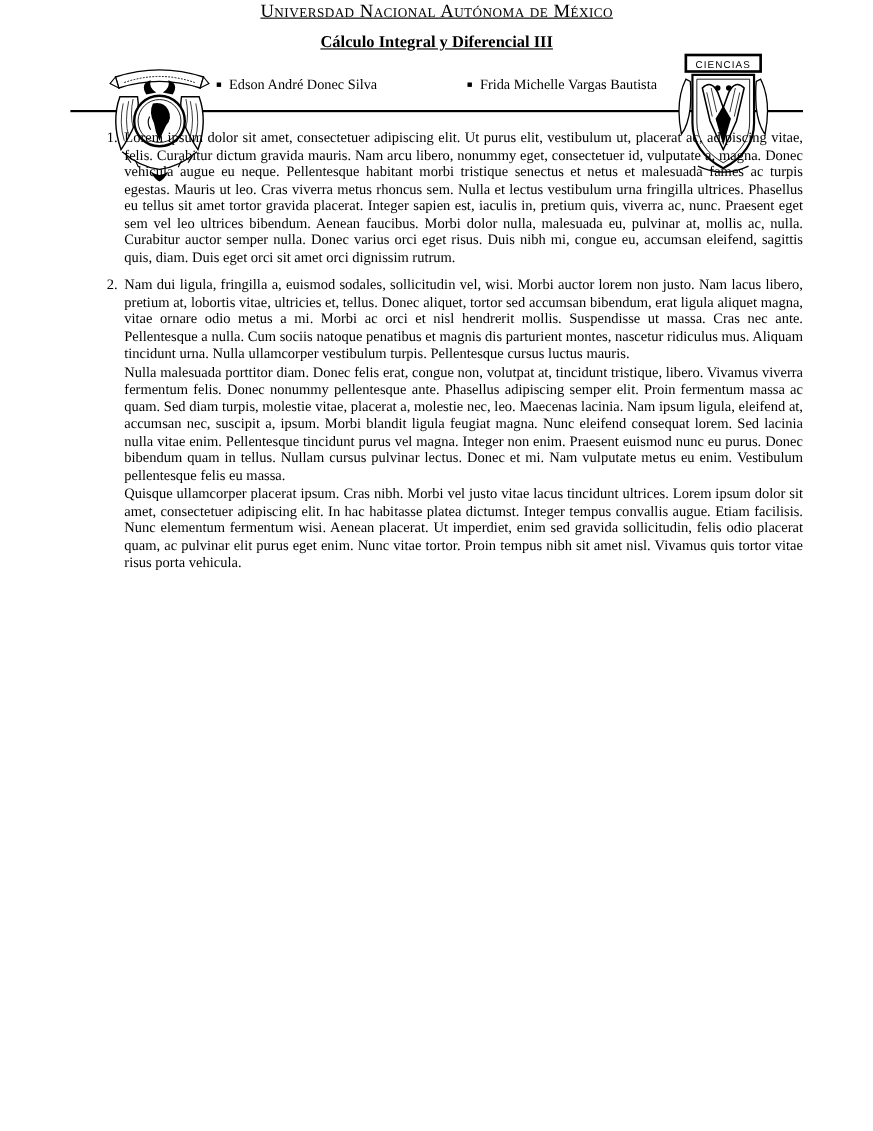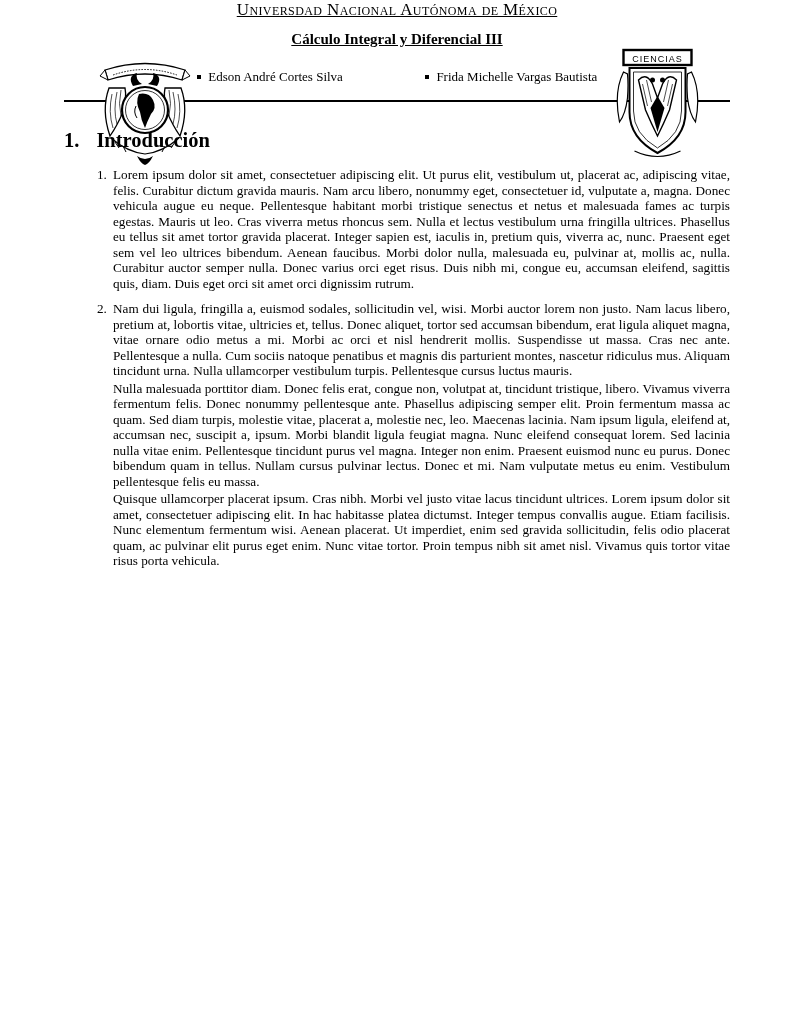--- a/index.html
+++ b/index.html
@@ -81,35 +81,32 @@
   </svg>
 
   <div class="header-block">
     <div class="university">Universdad Nacional Autónoma de México</div>
     <div class="doc-subtitle">Cálculo Integral y Diferencial III</div>
   </div>
 
   <div class="authors">
     <span class="author">
       <span class="bullet"></span>
-      <span>Edson André Cortes Silva</span>
+      <span>Edson André Donec Silva</span>
     </span>
     <span class="author">
       <span class="bullet"></span>
       <span>Frida Michelle Vargas Bautista</span>
     </span>
   </div>
 
   <div class="rule"></div>
 
   <div class="content">
 
-    <div class="section-heading">
-      <span class="section-num">1.</span><span>Introducción</span>
-    </div>
 
     <div class="list-item first">
       <span class="item-number">1.</span>
       <p class="para">Lorem ipsum dolor sit amet, consectetuer adipiscing elit. Ut purus elit, vestibulum ut, placerat ac, adipiscing vitae, felis. Curabitur dictum gravida mauris. Nam arcu libero, nonummy eget, consectetuer id, vulputate a, magna. Donec vehicula augue eu neque. Pellentesque habitant morbi tristique senectus et netus et malesuada fames ac turpis egestas. Mauris ut leo. Cras viverra metus rhoncus sem. Nulla et lectus vestibulum urna fringilla ultrices. Phasellus eu tellus sit amet tortor gravida placerat. Integer sapien est, iaculis in, pretium quis, viverra ac, nunc. Praesent eget sem vel leo ultrices bibendum. Aenean faucibus. Morbi dolor nulla, malesuada eu, pulvinar at, mollis ac, nulla. Curabitur auctor semper nulla. Donec varius orci eget risus. Duis nibh mi, congue eu, accumsan eleifend, sagittis quis, diam. Duis eget orci sit amet orci dignissim rutrum.</p>
     </div>
 
     <div class="list-item second">
       <span class="item-number">2.</span>
       <p class="para">Nam dui ligula, fringilla a, euismod sodales, sollicitudin vel, wisi. Morbi auctor lorem non justo. Nam lacus libero, pretium at, lobortis vitae, ultricies et, tellus. Donec aliquet, tortor sed accumsan bibendum, erat ligula aliquet magna, vitae ornare odio metus a mi. Morbi ac orci et nisl hendrerit mollis. Suspendisse ut massa. Cras nec ante. Pellentesque a nulla. Cum sociis natoque penatibus et magnis dis parturient montes, nascetur ridiculus mus. Aliquam tincidunt urna. Nulla ullamcorper vestibulum turpis. Pellentesque cursus luctus mauris.</p>
       <p class="para">Nulla malesuada porttitor diam. Donec felis erat, congue non, volutpat at, tincidunt tristique, libero. Vivamus viverra fermentum felis. Donec nonummy pellentesque ante. Phasellus adipiscing semper elit. Proin fermentum massa ac quam. Sed diam turpis, molestie vitae, placerat a, molestie nec, leo. Maecenas lacinia. Nam ipsum ligula, eleifend at, accumsan nec, suscipit a, ipsum. Morbi blandit ligula feugiat magna. Nunc eleifend consequat lorem. Sed lacinia nulla vitae enim. Pellentesque tincidunt purus vel magna. Integer non enim. Praesent euismod nunc eu purus. Donec bibendum quam in tellus. Nullam cursus pulvinar lectus. Donec et mi. Nam vulputate metus eu enim. Vestibulum pellentesque felis eu massa.</p>

